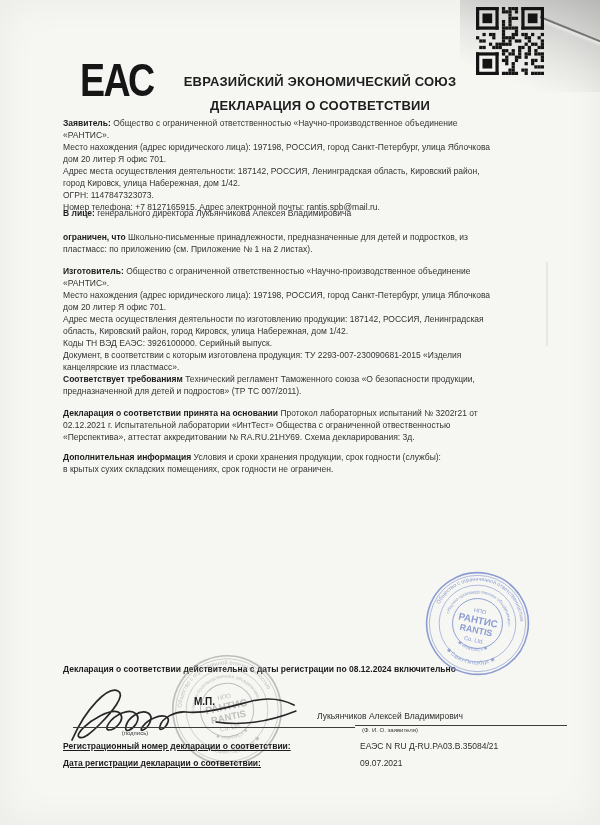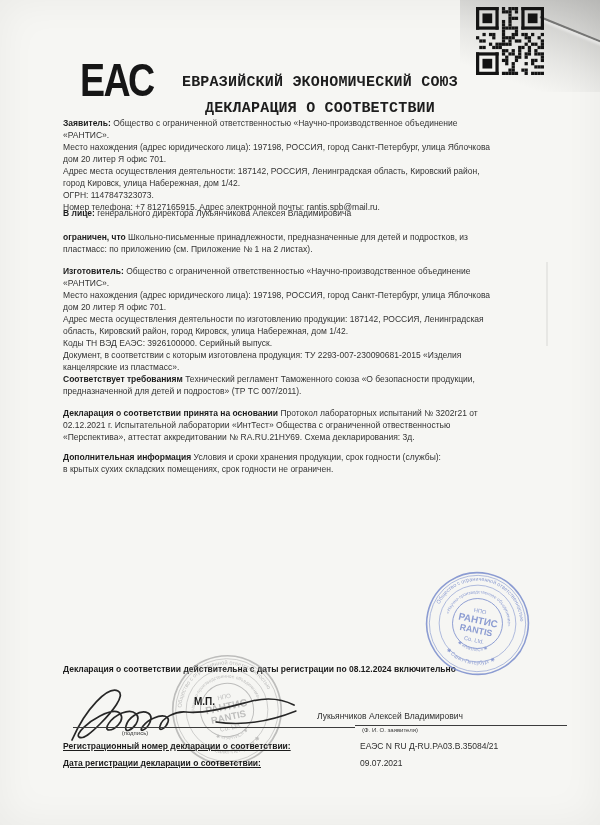--- a/index.html
+++ b/index.html
@@ -9,21 +9,21 @@
   
   .scan-corner{position:absolute;right:0;top:0;width:140px;height:92px;
     background:linear-gradient(200deg,rgba(60,60,60,0.30),rgba(120,120,120,0.12) 55%,rgba(120,120,120,0) 80%);}
   .scan-streak{position:absolute;left:540px;top:16px;width:82px;height:2px;background:rgba(40,40,40,0.55);
     transform:rotate(22deg);transform-origin:left center;box-shadow:0 2px 3px rgba(255,255,255,0.8);}
   .scan-edge{position:absolute;left:546px;top:262px;width:2px;height:84px;background:rgba(0,0,0,0.06);}
 
   .eac{position:absolute;left:80px;top:56px;font-size:47px;font-weight:bold;color:#161616;
        letter-spacing:-2px;transform:scaleX(0.80);transform-origin:left top;line-height:1;}
   .titles{position:absolute;left:140px;top:74px;width:360px;text-align:center;color:#1d1d1d;}
-  .titles .t1,.titles .t2{font-size:15px;font-weight:bold;letter-spacing:0.2px;font-family:Liberation Mono, monospace;}
+  .titles .t1,.titles .t2{font-size:13px;font-weight:bold;letter-spacing:0.2px;}
   .titles .t2{margin-top:9px;}
 
   #qr{position:absolute;left:476px;top:7px;}
 
   .blk{position:absolute;left:63px;width:505px;margin:0;font-size:8.5px;line-height:12px;color:#333;}
   .blk b{color:#1c1c1c;}
   .blk span{white-space:pre-line;}
   .bold-line{font-weight:bold;color:#1c1c1c;white-space:pre-line;}
 
   .hline{position:absolute;height:1px;background:#3c3c3c;}

